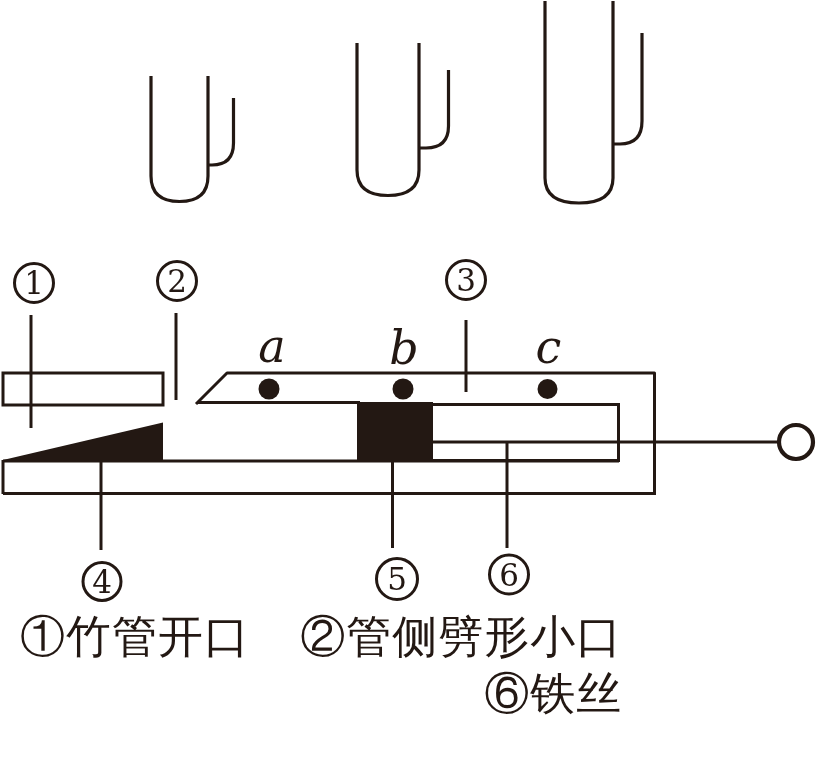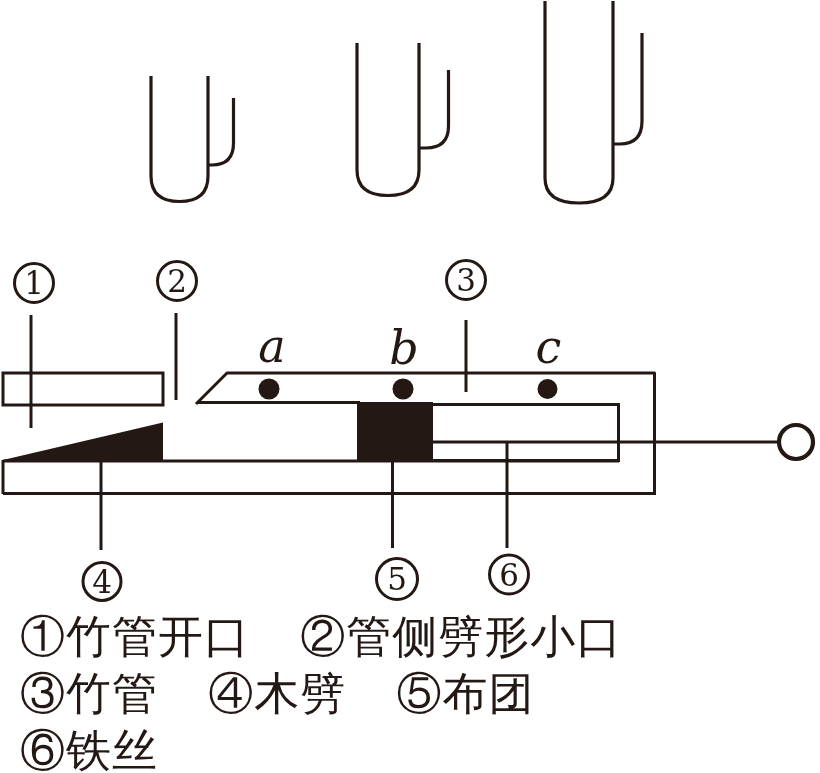--- a/index.html
+++ b/index.html
@@ -18,21 +18,21 @@
   }
   .hole-letter {
     font-family:"DejaVu Serif","Liberation Serif",serif;
     font-style:italic; font-size:46px; fill:#231813; text-anchor:middle;
   }
   .legend {
     position:absolute; left:20px; top:609px;
     color:#231813; font-size:45px; line-height:57px;
     letter-spacing:1px; white-space:nowrap;
   }
-  .legend-row { height:57px; }
+  .legend-row { height:57px;text-align:right; }
   .legend-pair { display:inline-block; }
   .legend-pair + .legend-pair { margin-left:38px; }
 </style>
 </head>
 <body>
 
 <div class="stage">
 
   <svg width="820" height="773" viewBox="0 0 820 773">
 
@@ -116,22 +116,17 @@
       </g>
     </g>
   </svg>
 
   <div class="legend">
     <div class="legend-row">
       <span class="legend-pair"><span>①</span><span>竹管开口</span></span>
       <span class="legend-pair"><span>②</span><span>管侧劈形小口</span></span>
     </div>
     <div class="legend-row">
-      <span class="legend-pair"><span>③</span><span>竹管</span></span>
-      <span class="legend-pair"><span>④</span><span>木劈</span></span>
-      <span class="legend-pair"><span>⑤</span><span>布团</span></span>
-    </div>
-    <div class="legend-row">
       <span class="legend-pair"><span>⑥</span><span>铁丝</span></span>
     </div>
   </div>
 
 </div>
 
 </body></html>

